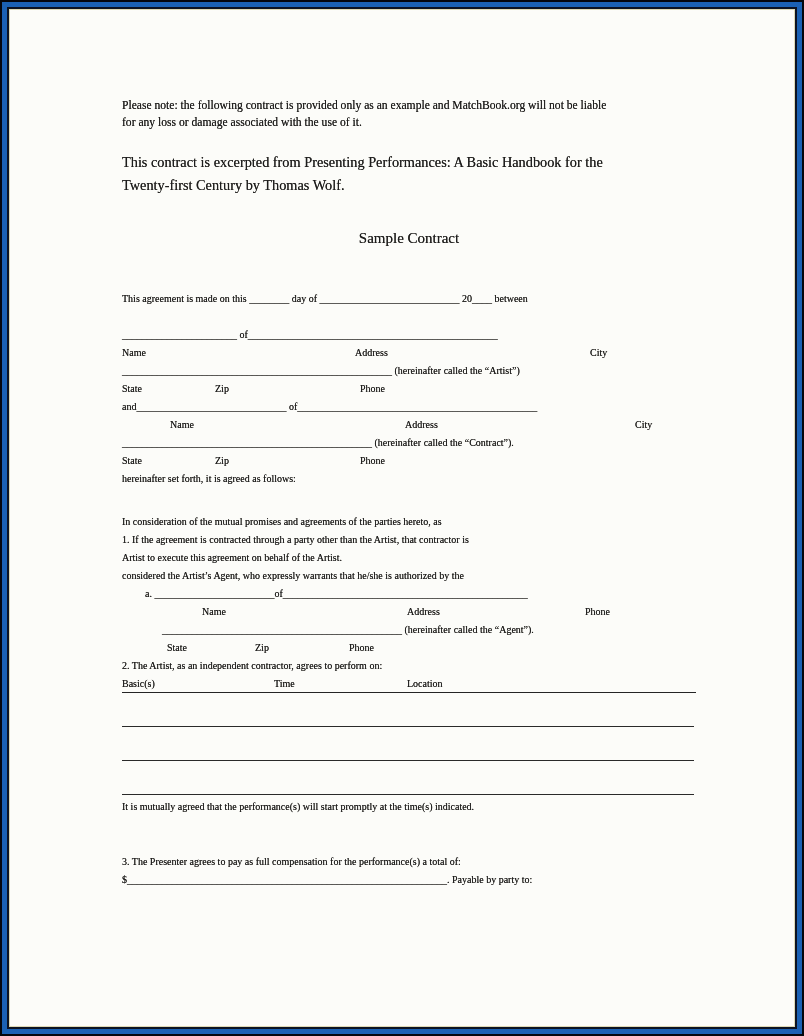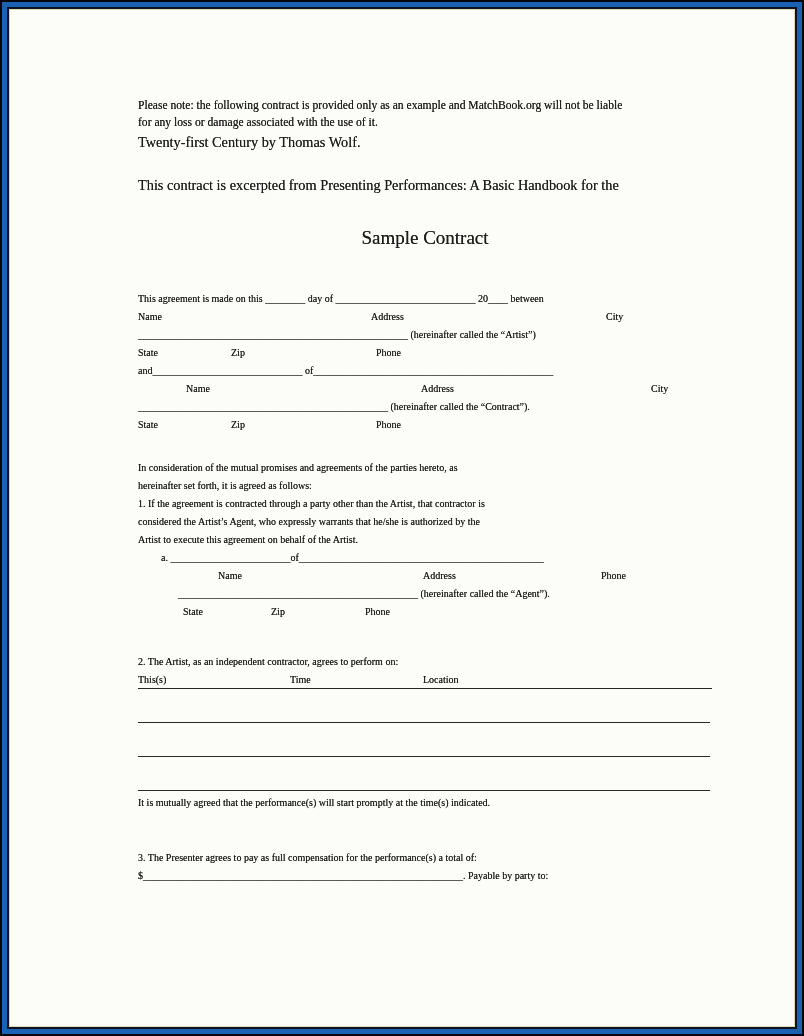--- a/index.html
+++ b/index.html
@@ -11,34 +11,34 @@
   .frame-dark   { width: 100%; height: 100%; border: 2px solid #0c1322; }
   .frame-stripe { width: 100%; height: 100%; border: 1px solid #ded8b5; }
 
   .page {
     width: 100%; height: 100%;
     background: #fcfcf9;
     position: relative;
     color: #1d1d1d;
     text-shadow: 0 0 0.5px #44403a; 
   }
-  .content { position: absolute; left: 128px; top: 87px; width: 574px; }
+  .content { position: absolute; left: 112px; top: 87px; width: 574px; }
 
   .ln  { font-size: 10px; line-height: 18px; height: 18px; white-space: nowrap; position: relative; }
   .disc { font-size: 11.6px; line-height: 17px; height: 17px; white-space: nowrap; }
   .src  { font-size: 14.3px; line-height: 23px; height: 23px; white-space: nowrap; }
 
-  .title { font-size: 19px; line-height: 22px; height: 22px; text-align: center; margin-top: 30px; }
+  .title { font-size: 15px; line-height: 22px; height: 22px; text-align: center; margin-top: 30px; }
 
   .mt-src   { margin-top: 20px; }
   .mt-agree { margin-top: 41px; }
   .mt-of    { margin-top: 18px; }
   .mt-consid{ margin-top: 25px; }
   .mt-item1 { }
-  .mt-item2 { margin-top: 32px; }
+  .mt-item2 { }
   .mt-note  { margin-top: 3px; }
   .mt-item3 { margin-top: 37px; }
 
   .row span { position: absolute; top: 0; }
   .a-name     { left: 0; }    .a-addr  { left: 233px; } .a-city  { left: 468px; }
   .szp-state  { left: 0; }    .szp-zip { left: 93px; }  .szp-phone { left: 238px; }
   .p-name     { left: 48px; } .p-addr  { left: 283px; } .p-city  { left: 513px; }
   .g-name     { left: 80px; } .g-addr  { left: 285px; } .g-phone { left: 463px; }
   .gszp-state { left: 45px; } .gszp-zip { left: 133px; } .gszp-phone { left: 227px; }
 
@@ -56,27 +56,28 @@
 <div class="frame-outer">
  <div class="frame-band">
   <div class="frame-dark">
    <div class="frame-stripe">
     <div class="page">
       <div class="content">
 
         <div class="disc">Please note: the following contract is provided only as an example and MatchBook.org will not be liable</div>
         <div class="disc">for any loss or damage associated with the use of it.</div>
 
+        <div class="src mt-src">This contract is excerpted from Presenting Performances: A Basic Handbook for the</div>
         <div class="src">Twenty-first Century by Thomas Wolf.</div>
-        <div class="src mt-src">This contract is excerpted from Presenting Performances: A Basic Handbook for the</div>
 
         <div class="title">Sample Contract</div>
 
         <div class="ln mt-agree">This agreement is made on this ________ day of ____________________________ 20____ between</div>
 
+        <div class="ln mt-of">_______________________ of__________________________________________________</div>
         <div class="ln row">
           <span class="a-name">Name</span>
           <span class="a-addr">Address</span>
           <span class="a-city">City</span>
         </div>
         <div class="ln">______________________________________________________ (hereinafter called the “Artist”)</div>
         <div class="ln row">
           <span class="szp-state">State</span>
           <span class="szp-zip">Zip</span>
           <span class="szp-phone">Phone</span>
@@ -88,42 +89,42 @@
           <span class="p-addr">Address</span>
           <span class="p-city">City</span>
         </div>
         <div class="ln">__________________________________________________ (hereinafter called the “Contract”).</div>
         <div class="ln row">
           <span class="szp-state">State</span>
           <span class="szp-zip">Zip</span>
           <span class="szp-phone">Phone</span>
         </div>
 
+        <div class="ln">hereinafter set forth, it is agreed as follows:</div>
         <div class="ln mt-consid">In consideration of the mutual promises and agreements of the parties hereto, as</div>
-        <div class="ln">hereinafter set forth, it is agreed as follows:</div>
 
         <div class="ln mt-item1">1.  If the agreement is contracted through a party other than the Artist, that contractor is</div>
+        <div class="ln">Artist to execute this agreement on behalf of the Artist.</div>
         <div class="ln">considered the Artist’s Agent, who expressly warrants that he/she is authorized by the</div>
-        <div class="ln">Artist to execute this agreement on behalf of the Artist.</div>
         <div class="ln indent-a">a. ________________________of_________________________________________________</div>
         <div class="ln row">
           <span class="g-name">Name</span>
           <span class="g-addr">Address</span>
           <span class="g-phone">Phone</span>
         </div>
         <div class="ln indent-agent">________________________________________________ (hereinafter called the “Agent”).</div>
         <div class="ln row">
           <span class="gszp-state">State</span>
           <span class="gszp-zip">Zip</span>
           <span class="gszp-phone">Phone</span>
         </div>
 
         <div class="ln mt-item2">2.  The Artist, as an independent contractor, agrees to perform on:</div>
         <div class="ln row sched">
-          <span class="d-date">This(s)</span>
+          <span class="d-date">Basic(s)</span>
           <span class="d-time">Time</span>
           <span class="d-loc">Location</span>
         </div>
         <div class="rule"></div>
         <div class="rule"></div>
         <div class="rule"></div>
         <div class="ln mt-note">It is mutually agreed that the performance(s) will start promptly at the time(s) indicated.</div>
 
         <div class="ln mt-item3">3.  The Presenter agrees to pay as full compensation for the performance(s) a total of:</div>
         <div class="ln">$________________________________________________________________. Payable by party to:</div>

